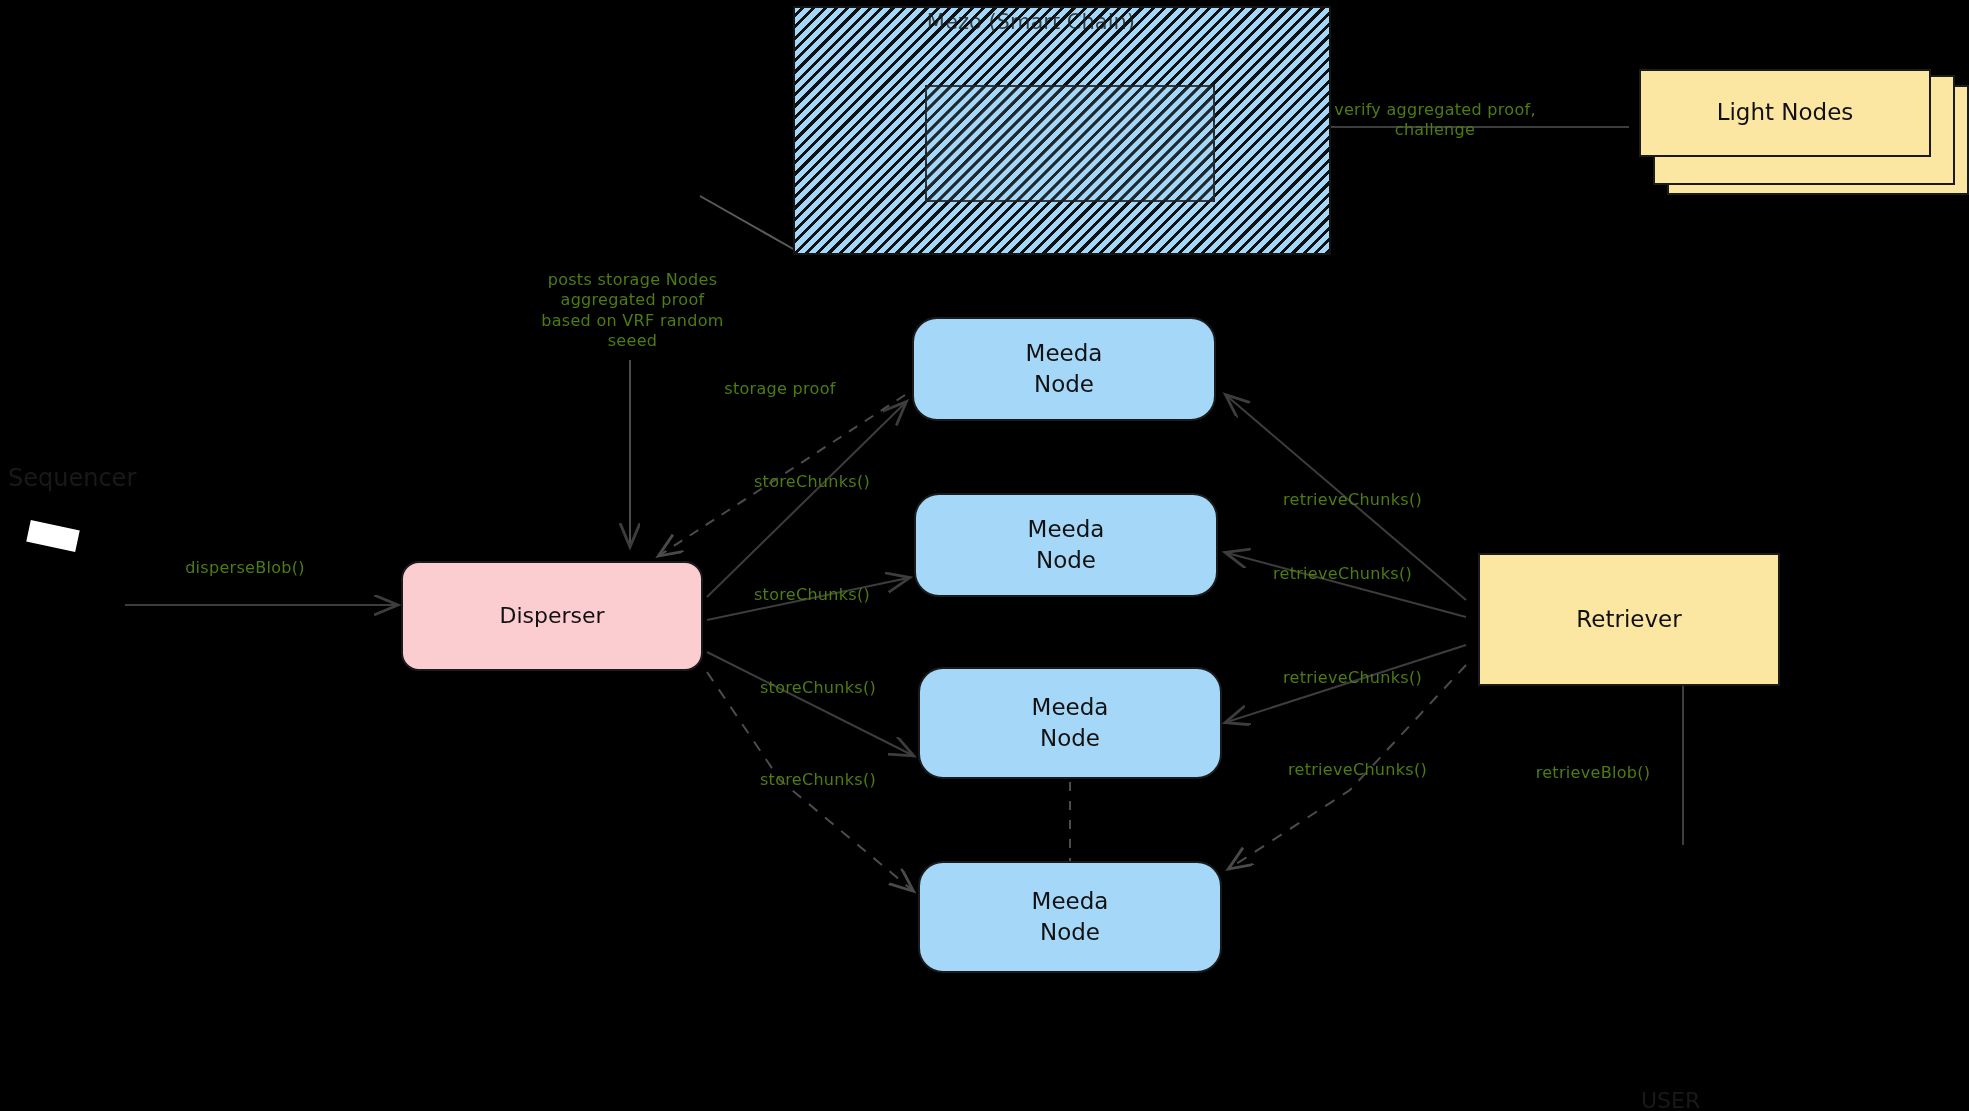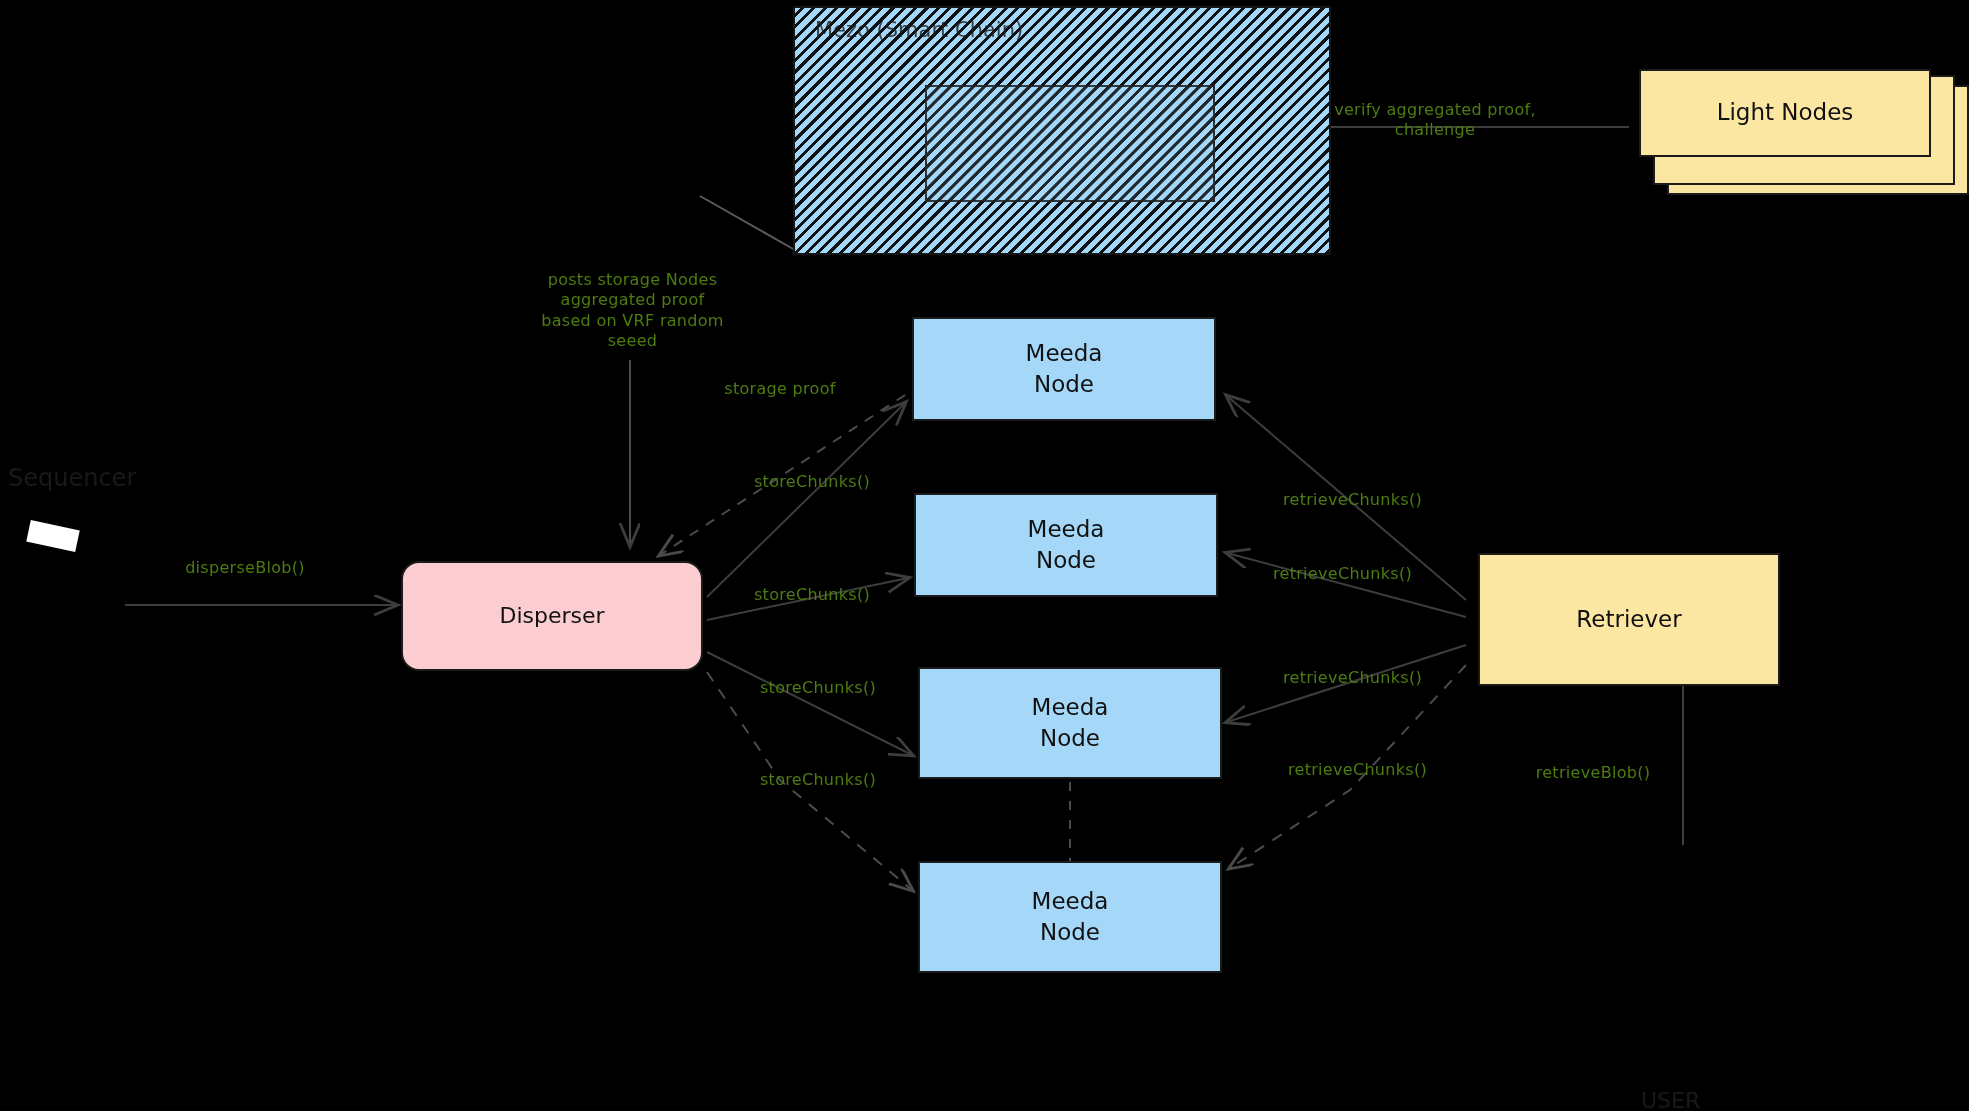--- a/index.html
+++ b/index.html
@@ -34,20 +34,21 @@
     justify-content: center;
     text-align: center;
     font-family: "DejaVu Sans", sans-serif;
     color: #111111;
     line-height: 1.35;
     white-space: pre-line;
   }
   .meeda-node {
     background: #a5d8f8;
     font-size: 23px;
+    border-radius: 25px;
   }
   .disperser-box {
     background: #fbcdd0;
     font-size: 22px;
     border-radius: 18px;
   }
   .retriever-box {
     background: #fbe7a2;
     font-size: 23px;
   }
@@ -183,21 +184,21 @@
     
     <line x1="1683" y1="665" x2="1683" y2="845" stroke="#3d3d3d" stroke-width="2"></line>
 
     
     <line x1="1070" y1="782" x2="1070" y2="866" stroke="#4c4c4c" stroke-width="2" stroke-dasharray="9 10"></line>
   </svg>
 
   <div class="hatch-box" style="left:793px; top:6px; width:538px; height:249px;"></div>
   <div class="hatch-inner" style="left:925px; top:85px; width:290px; height:117px;"></div>
 
-  <div class="hatch-text" style="left:815px; top:16px; width:320px; text-align:left;">Mezo (Smart Chain)</div>
+  <div class="hatch-text" style="left:815px; top:8px; width:320px; text-align:right;">Mezo (Smart Chain)</div>
 
 
   <div class="lightnodes-shadow" style="left:1667px; top:85px; width:302px; height:110px;"></div>
   <div class="lightnodes-shadow" style="left:1653px; top:75px; width:302px; height:110px;"></div>
   <div class="node-box lightnodes-box" style="left:1639px; top:69px; width:292px; height:88px;">
     <span>Light Nodes</span>
   </div>
 
   <div class="node-box meeda-node" style="left:912px; top:317px; width:304px; height:104px;">
     <span>Meeda

